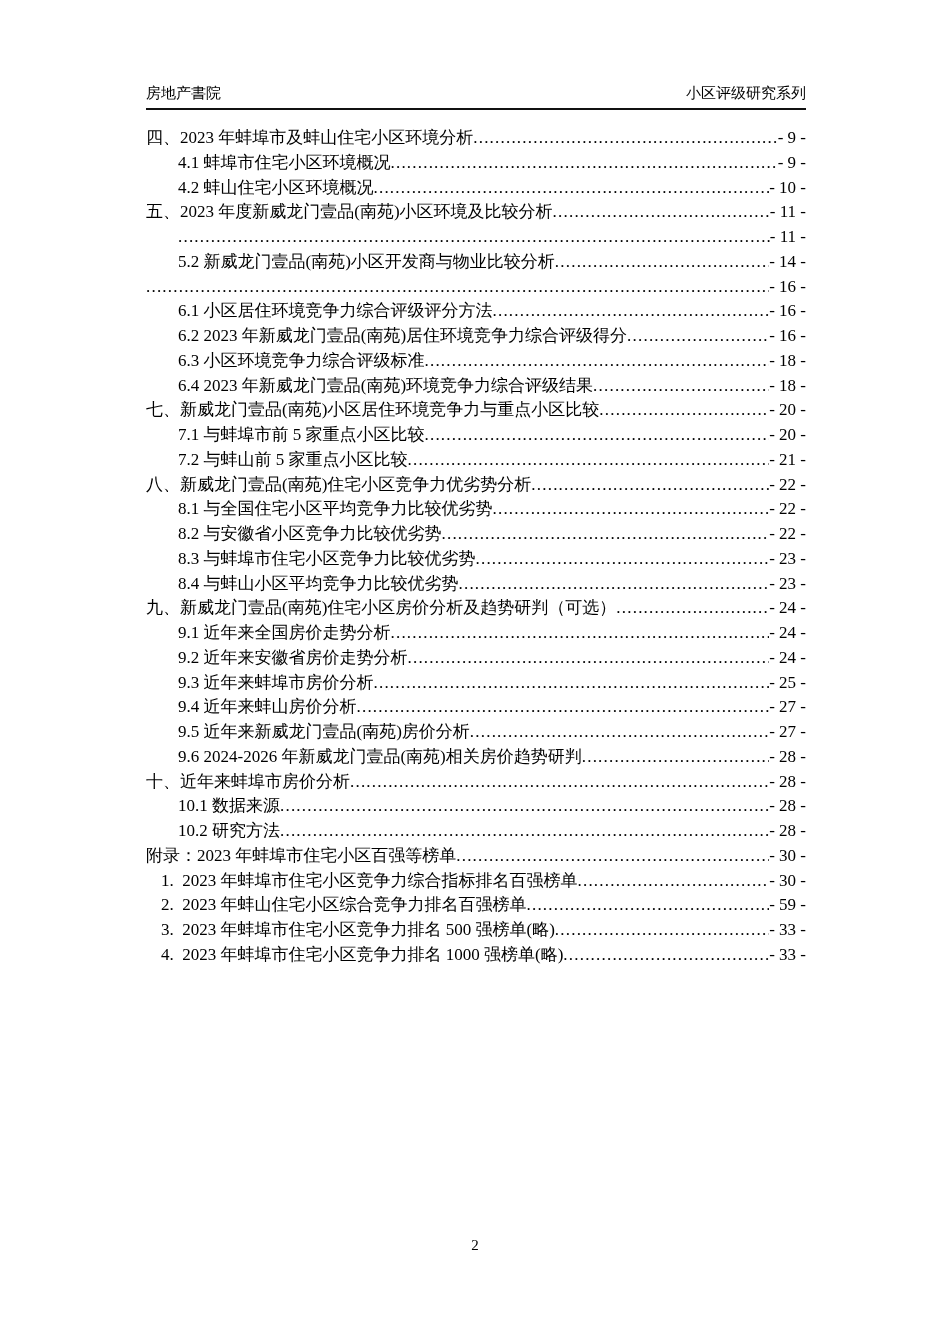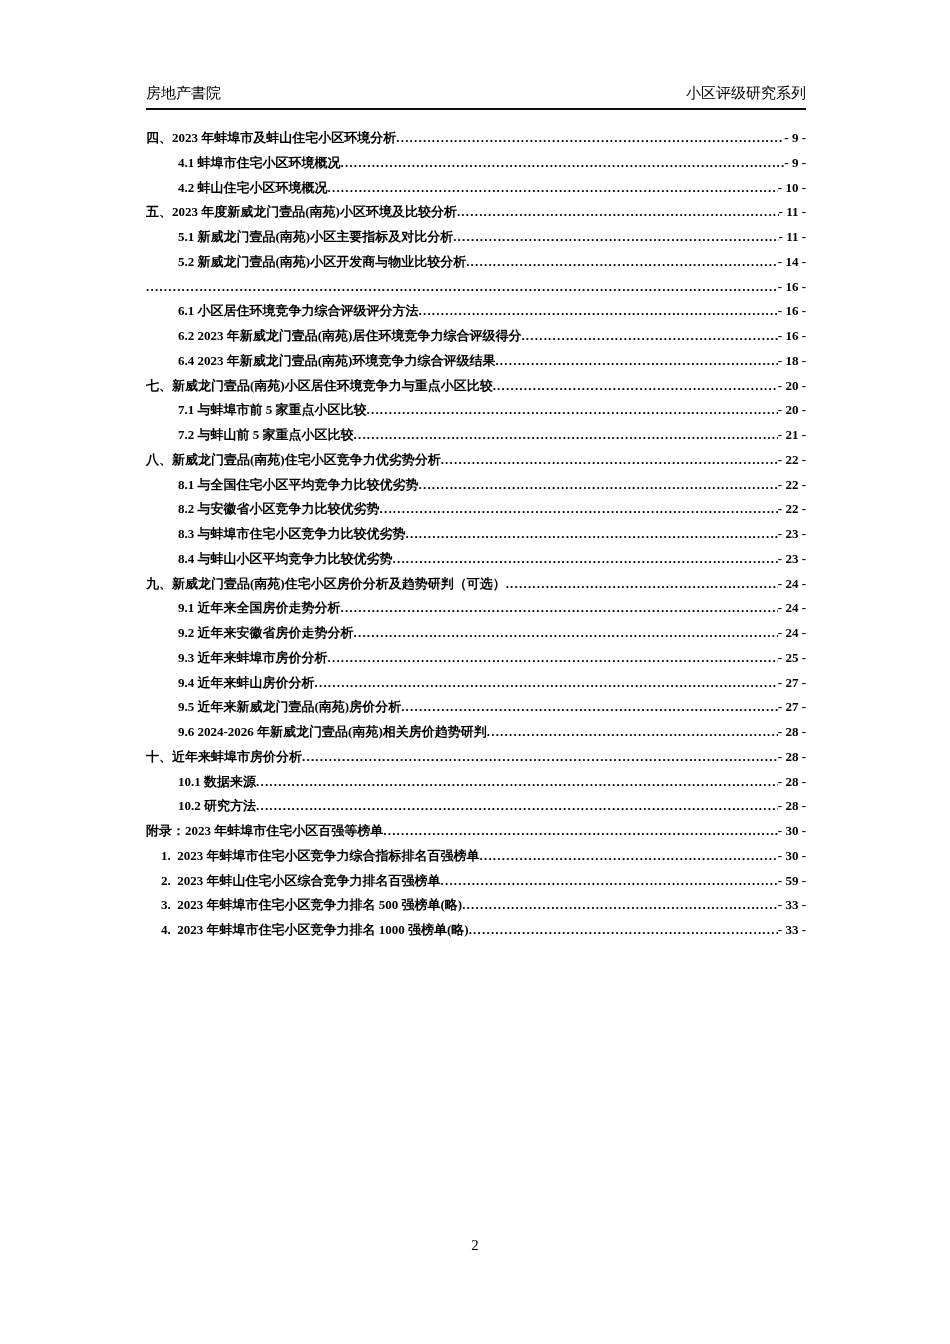--- a/index.html
+++ b/index.html
@@ -16,22 +16,21 @@
     left:146px;right:144px;top:60px;
     display:flex;justify-content:space-between;align-items:flex-end;
     font-size:15px;
     padding-bottom:5px;
     border-bottom:2px solid #111;
     margin-top:24px;
   }
   .toc{
     position:absolute;
     left:146px;right:144px;top:126px;
-    font-size:13px;
-    font-weight:bold;
+    font-size:17px;
   }
   .toc-row{
     display:flex;
     align-items:baseline;
     height:24.75px;
     line-height:24.75px;
     overflow:hidden;
   }
   .toc-label{flex:0 0 auto;white-space:pre;}
   .toc-dots{
@@ -78,21 +77,20 @@
       <span class="toc-label">4.2 蚌山住宅小区环境概况</span>
       <span class="toc-dots"></span>
       <span class="toc-page">- 10 -</span>
     </div>
       <div class="toc-row lvl1">
       <span class="toc-label">五、2023 年度新威龙门壹品(南苑)小区环境及比较分析</span>
       <span class="toc-dots"></span>
       <span class="toc-page">- 11 -</span>
     </div>
       <div class="toc-row lvl2">
-      <span class="toc-label">5.1 新威龙门壹品(南苑)小区主要指标及对比分析</span>
       <span class="toc-dots"></span>
       <span class="toc-page">- 11 -</span>
     </div>
       <div class="toc-row lvl2">
       <span class="toc-label">5.2 新威龙门壹品(南苑)小区开发商与物业比较分析</span>
       <span class="toc-dots"></span>
       <span class="toc-page">- 14 -</span>
     </div>
       <div class="toc-row lvl1">
       <span class="toc-dots"></span>
@@ -100,20 +98,25 @@
     </div>
       <div class="toc-row lvl2">
       <span class="toc-label">6.1 小区居住环境竞争力综合评级评分方法</span>
       <span class="toc-dots"></span>
       <span class="toc-page">- 16 -</span>
     </div>
       <div class="toc-row lvl2">
       <span class="toc-label">6.2 2023 年新威龙门壹品(南苑)居住环境竞争力综合评级得分</span>
       <span class="toc-dots"></span>
       <span class="toc-page">- 16 -</span>
+    </div>
+      <div class="toc-row lvl2">
+      <span class="toc-label">6.3 小区环境竞争力综合评级标准</span>
+      <span class="toc-dots"></span>
+      <span class="toc-page">- 18 -</span>
     </div>
       <div class="toc-row lvl2">
       <span class="toc-label">6.4 2023 年新威龙门壹品(南苑)环境竞争力综合评级结果</span>
       <span class="toc-dots"></span>
       <span class="toc-page">- 18 -</span>
     </div>
       <div class="toc-row lvl1">
       <span class="toc-label">七、新威龙门壹品(南苑)小区居住环境竞争力与重点小区比较</span>
       <span class="toc-dots"></span>
       <span class="toc-page">- 20 -</span>

